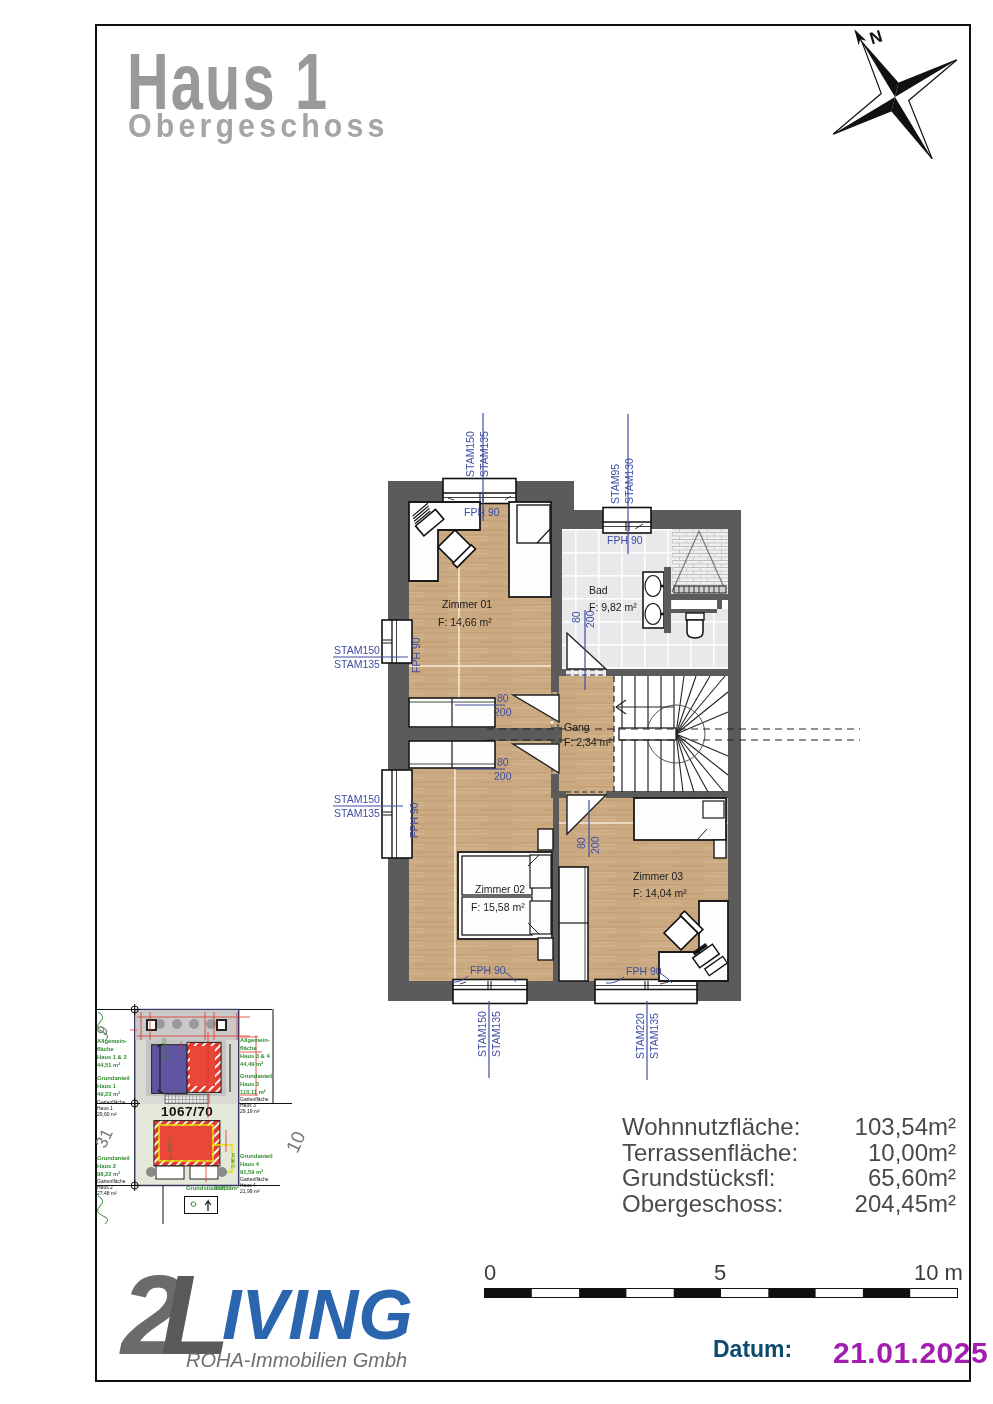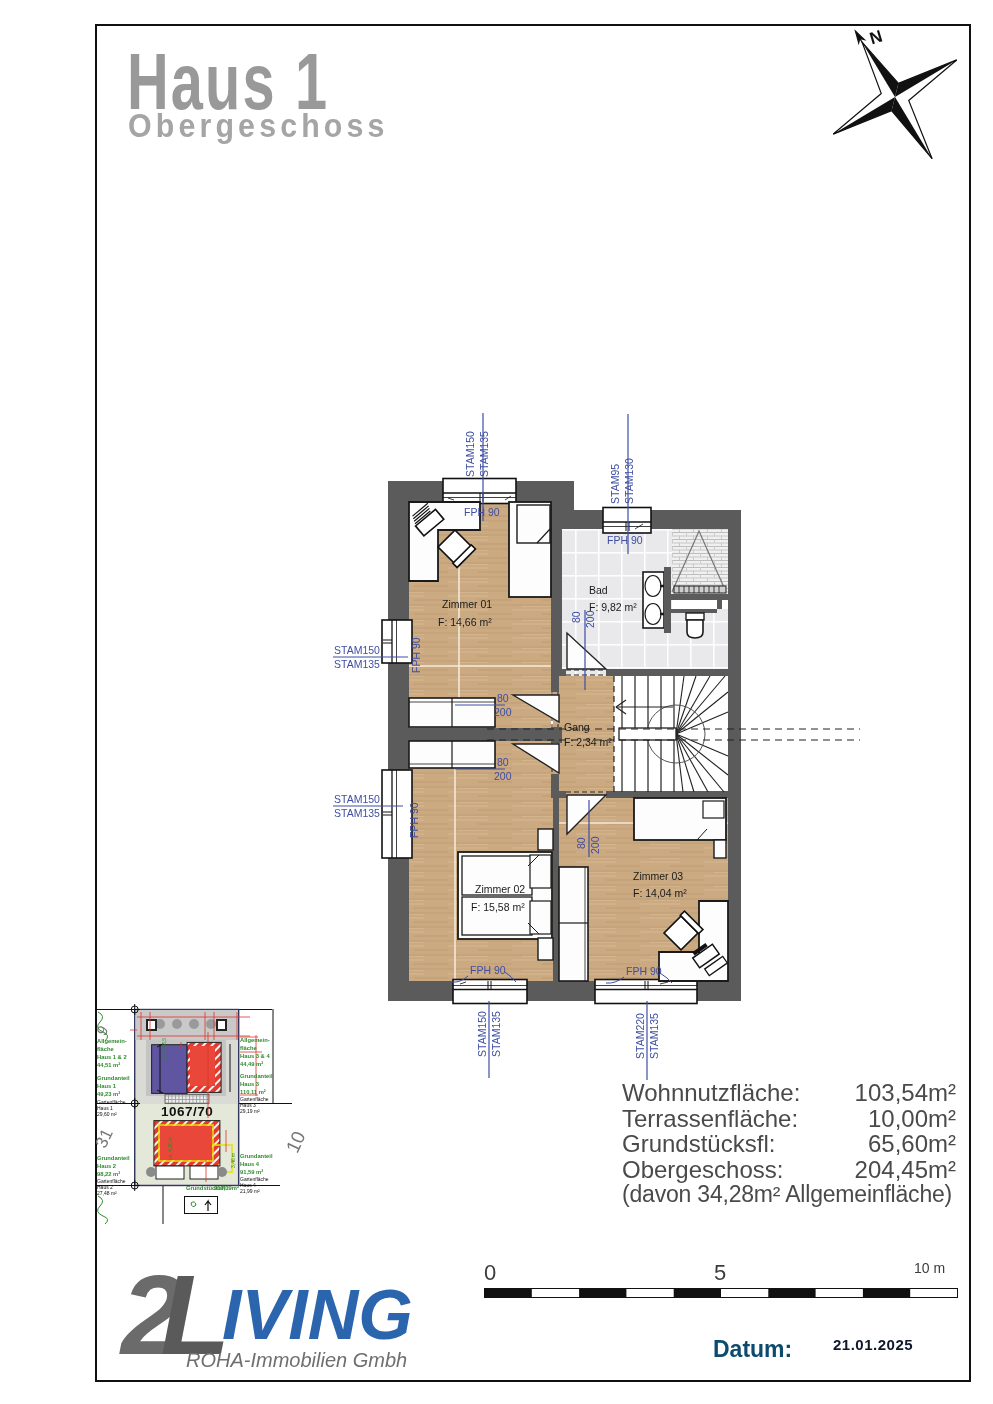--- a/index.html
+++ b/index.html
@@ -579,39 +579,38 @@
       <line x1="134.7" y1="1004" x2="134.7" y2="1015"></line>
   <circle cx="134.7" cy="1103.5" r="3.5"></circle>
   <line x1="129" y1="1103.5" x2="140" y2="1103.5"></line>
       <line x1="134.7" y1="1098" x2="134.7" y2="1109"></line>
   <circle cx="134.7" cy="1185.5" r="3.5"></circle>
   <line x1="129" y1="1185.5" x2="140" y2="1185.5"></line>
       <line x1="134.7" y1="1180" x2="134.7" y2="1191"></line>
 </g>
 </svg>
 
-<div class="abs" style="left:622px;top:1080px;width:334px;font-size:24px;color:#4a4a4a;line-height:25.6px;white-space:nowrap;">
+<div class="abs" style="left:622px;top:1114px;width:334px;font-size:24px;color:#4a4a4a;line-height:25.6px;white-space:nowrap;">
   <div><span>Wohnnutzfläche:</span><span style="float:right">103,54m²</span></div>
   <div><span>Terrassenfläche:</span><span style="float:right">10,00m²</span></div>
   <div><span>Grundstücksfl:</span><span style="float:right">65,60m²</span></div>
   <div><span>Obergeschoss:</span><span style="float:right">204,45m²</span></div>
-  <div style="font-size:23px;letter-spacing:-0.2px;">(davon 34,28m² Allgemeinfläche)</div>
 </div>
 
 <div class="abs" style="left:484px;top:1260px;font-size:22px;color:#3c3c3c;">0</div>
 <div class="abs" style="left:714px;top:1260px;font-size:22px;color:#3c3c3c;">5</div>
-<div class="abs" style="left:914px;top:1260px;font-size:14px;color:#3c3c3c;">10 m</div>
+<div class="abs" style="left:914px;top:1260px;font-size:22px;color:#3c3c3c;">10 m</div>
 
 <svg class="abs" style="left:484px;top:1288px;" width="475" height="11" viewBox="0 0 475 11">
   <rect x="0.5" y="0.5" width="473" height="9" fill="#fff" stroke="#111" stroke-width="1"></rect>
   <rect x="0.5" y="0.5" width="47.3" height="9" fill="#111"></rect>
   <rect x="95.1" y="0.5" width="47.3" height="9" fill="#111"></rect>
   <rect x="189.7" y="0.5" width="47.3" height="9" fill="#111"></rect>
   <rect x="284.3" y="0.5" width="47.3" height="9" fill="#111"></rect>
   <rect x="378.9" y="0.5" width="47.3" height="9" fill="#111"></rect>
 </svg>
 
 <div class="abs" style="left:121px;top:1258px;font-style:italic;font-weight:700;color:#6b6b6b;font-size:114px;line-height:114px;">2<span style="color:#5a5a5a;margin-left:-24px;">L</span><span style="color:#2a65ae;font-size:70px;letter-spacing:0px;vertical-align:15px;margin-left:-8px;">IVING</span></div>
 
 <div class="abs" style="left:186px;top:1349px;font-style:italic;color:#6f6f6f;font-size:20px;">ROHA-Immobilien Gmbh</div>
 
 <div class="abs" style="left:713px;top:1336px;font-size:23px;font-weight:700;color:#0c4a6e;">Datum:</div>
-<div class="abs" style="left:833px;top:1336px;font-size:15px;font-weight:700;color:#0f172a;letter-spacing:0.5px;">21.01.2025</div>
+<div class="abs" style="left:833px;top:1336px;font-size:30px;font-weight:700;color:#a21caf;letter-spacing:0.5px;">21.01.2025</div>
 
 </body></html>

